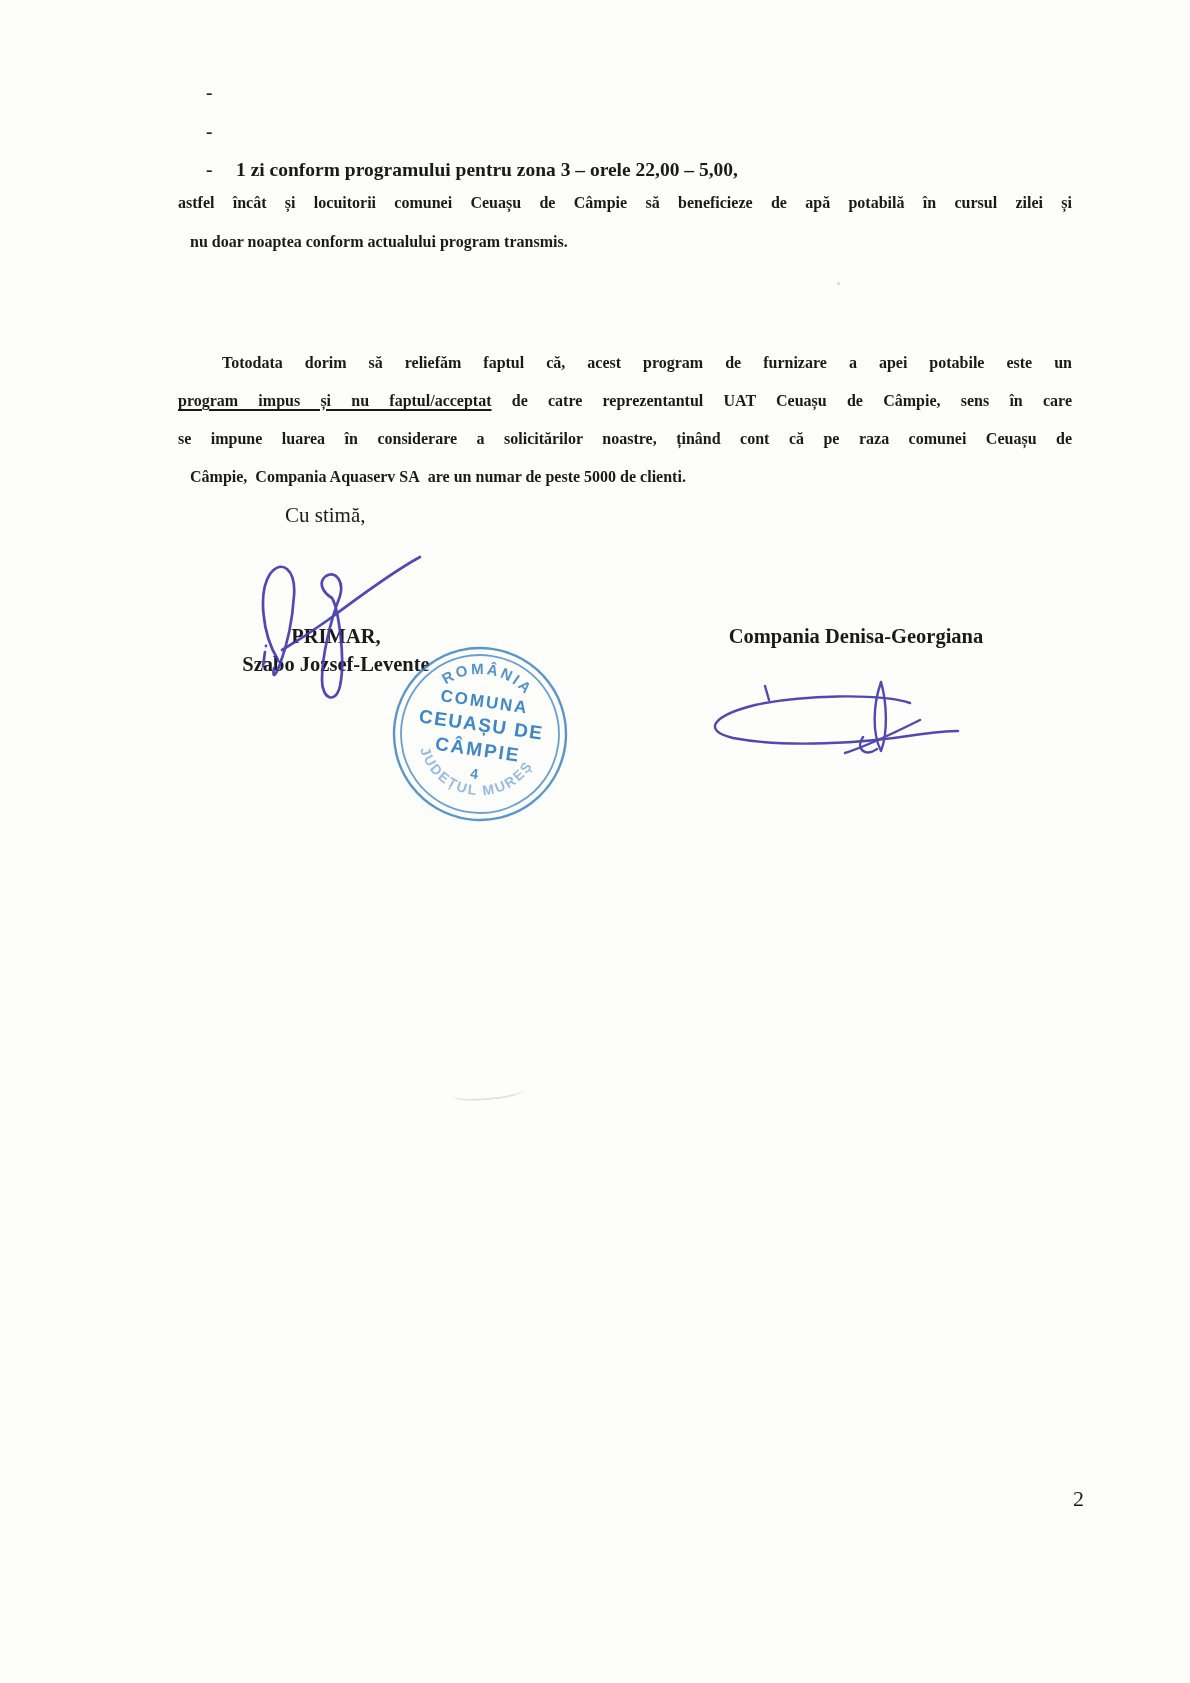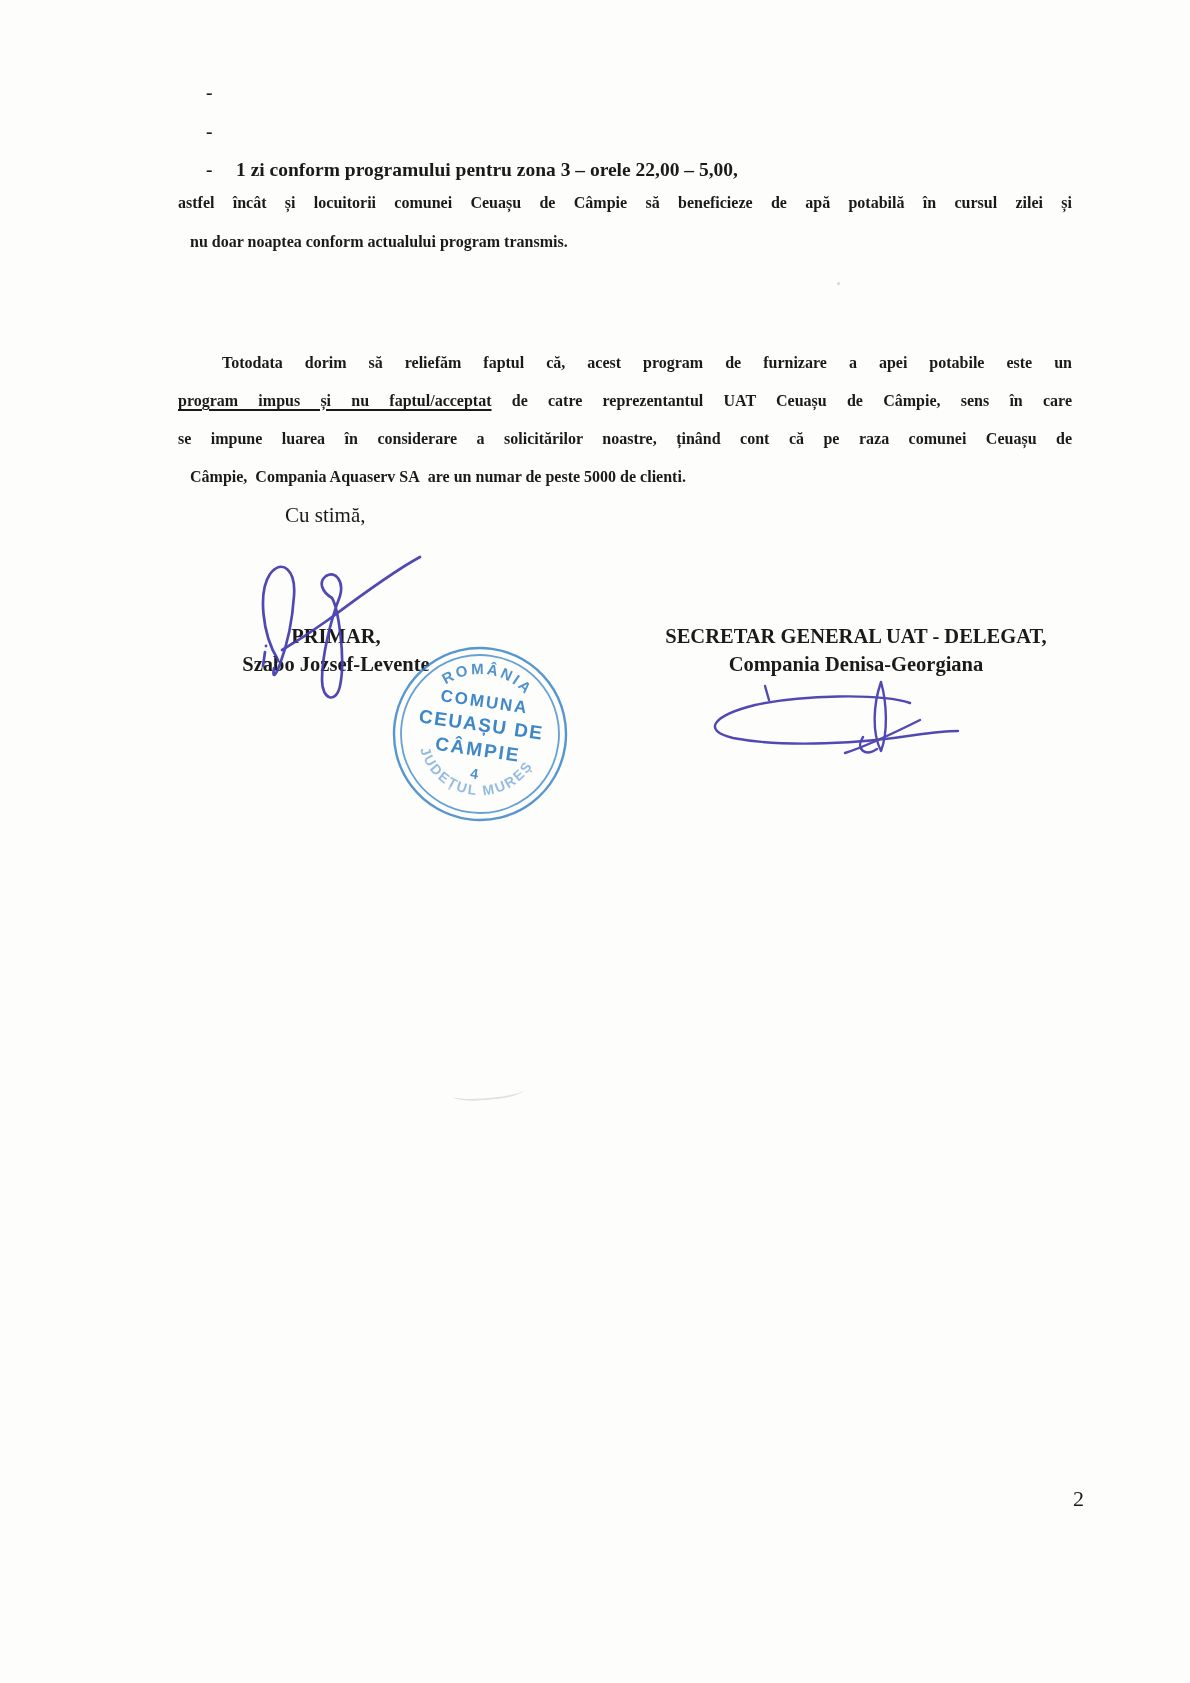--- a/index.html
+++ b/index.html
@@ -75,21 +75,20 @@
   </div>
 
   <div class="closing">Cu stimă,</div>
 
   <div class="sigblock sig-left">
     <div>PRIMAR,</div>
     <div>Szabo Jozsef-Levente</div>
   </div>
 
   <div class="sigblock sig-right">
-    <div>SECRETAR GENERAL UAT - DELEGAT,</div>
     <div>Compania Denisa-Georgiana</div>
   </div>
 
   <svg class="sign1" viewBox="0 0 200 165">
     <g fill="none" stroke="#433aad" stroke-width="2.7" stroke-linecap="round" stroke-linejoin="round" opacity="0.92">
       <path d="M 172,9 C 148,22 112,48 80,72 C 62,85 46,95 34,102"></path>
       <path d="M 30,112 C 14,86 10,44 22,26 C 34,10 48,22 46,48 C 44,78 38,100 32,116 C 28,127 24,132 26,120"></path>
       <path d="M 92,48 C 96,34 88,22 78,28 C 70,34 74,44 84,50 C 90,60 98,110 92,138 C 88,156 74,152 74,132 C 74,108 82,74 92,48"></path>
       <path d="M 17,104 L 15,118"></path>
       <circle cx="18" cy="98" r="1.4" fill="#433aad" stroke="none"></circle>

